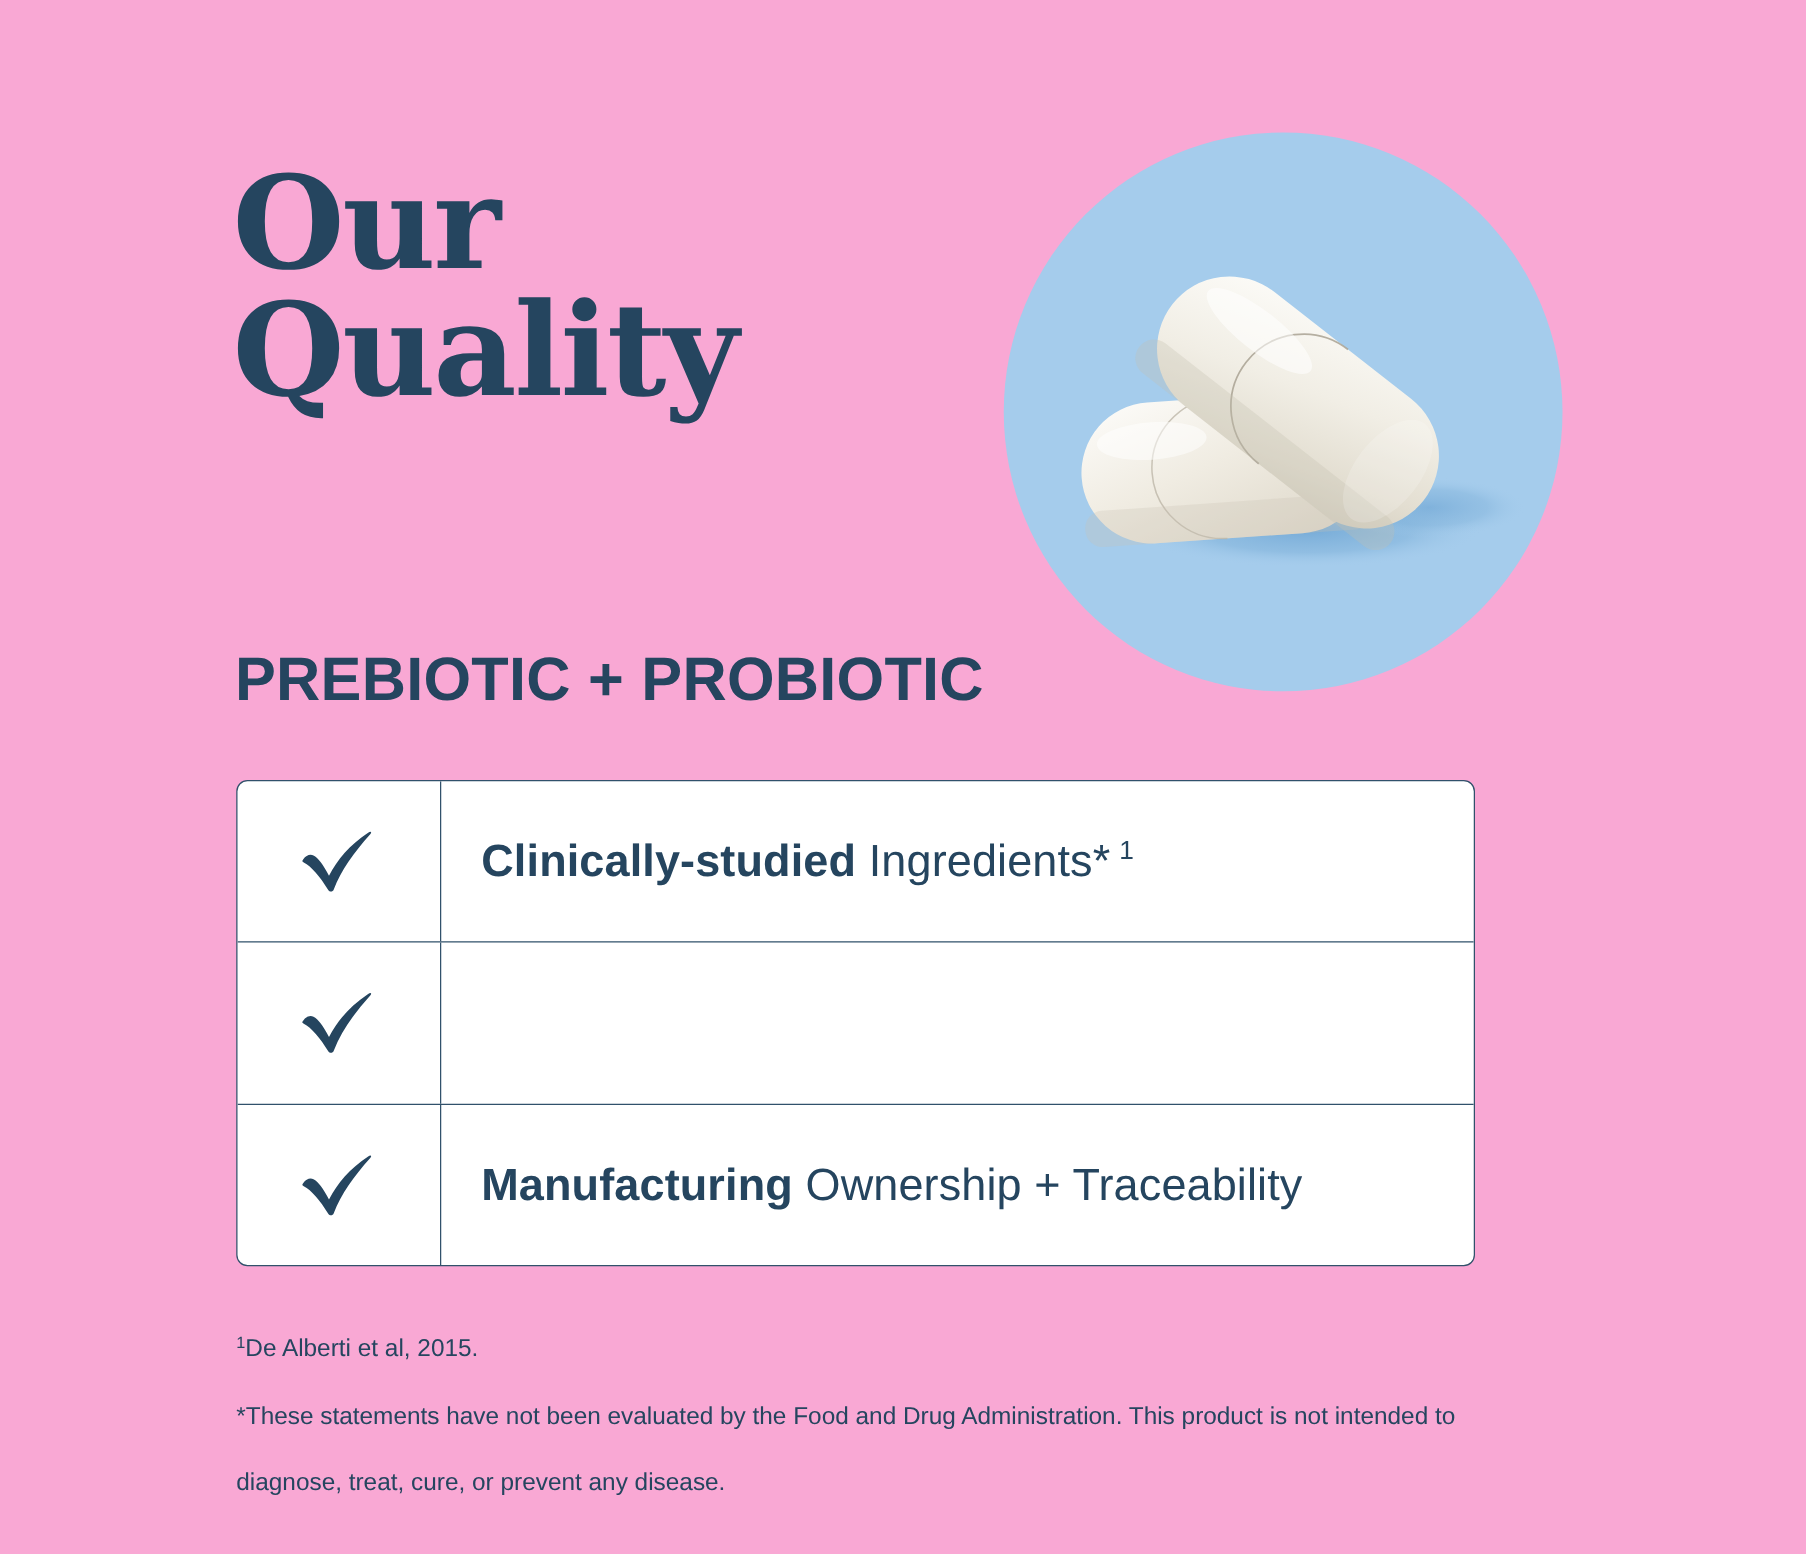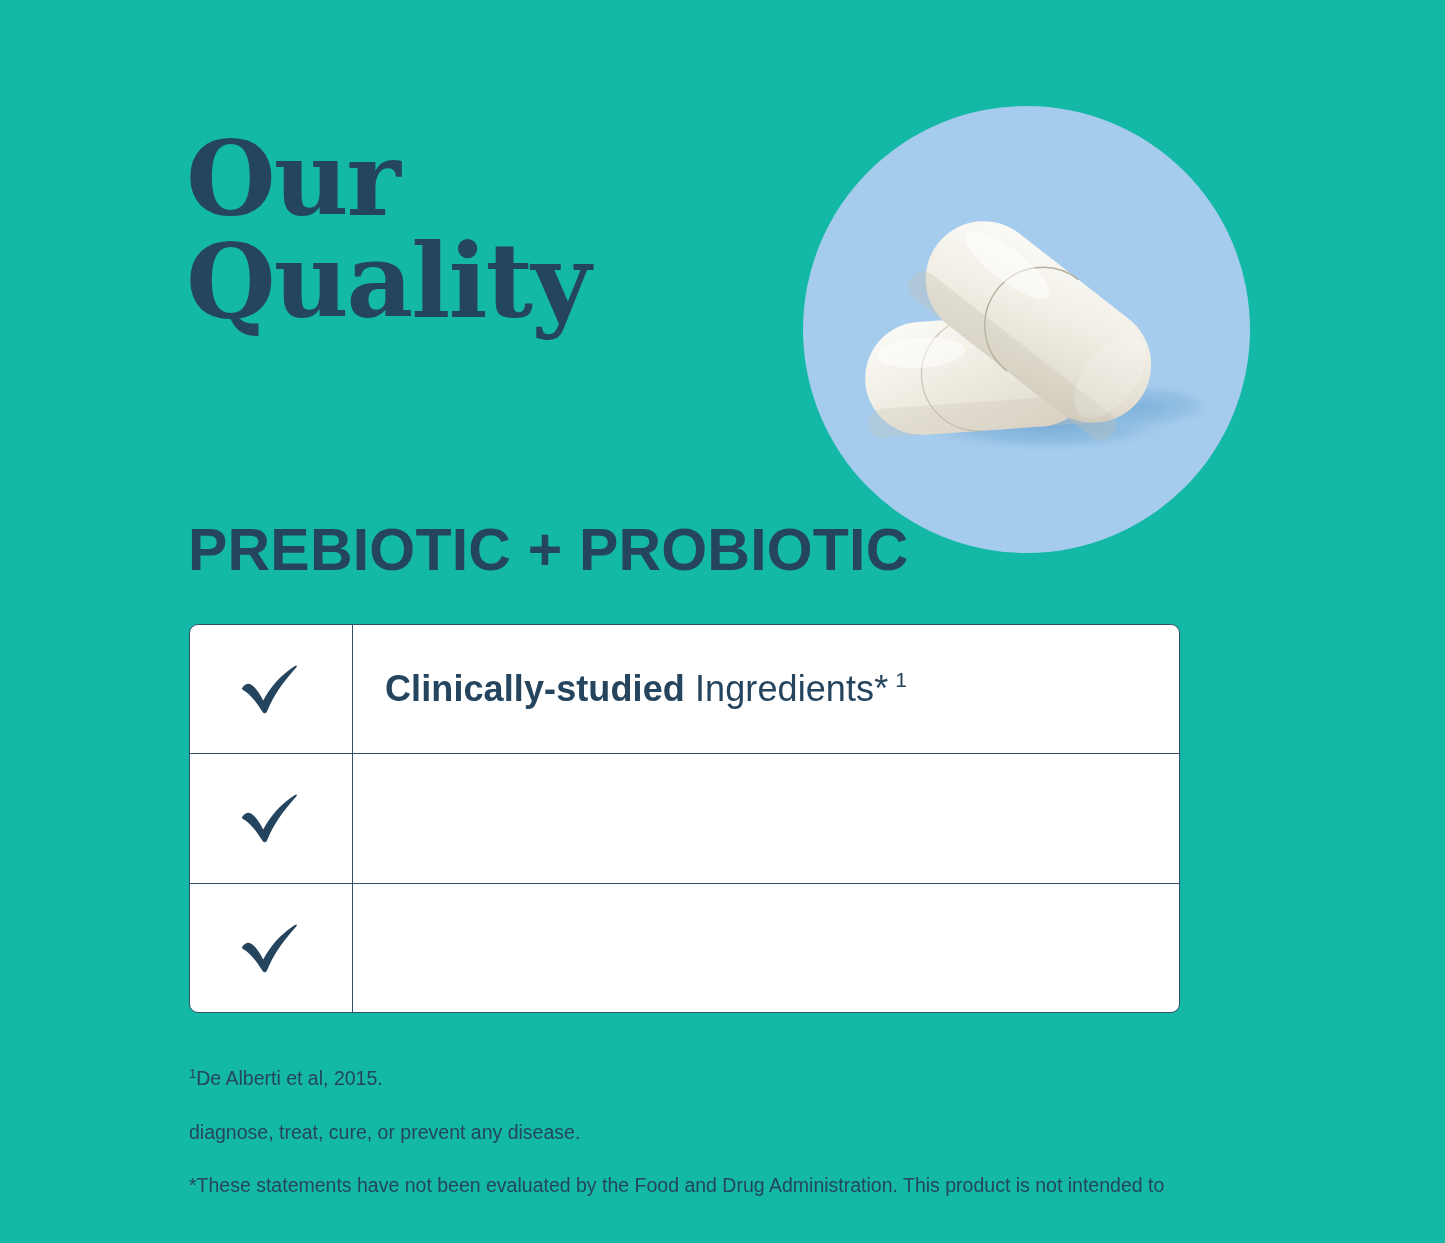--- a/index.html
+++ b/index.html
@@ -9,21 +9,21 @@
     height: 1243px;
     background: #f4f0ee;
     font-family: "Liberation Sans", sans-serif;
     overflow: hidden;
   }
 
   .canvas {
     position: relative;
     width: 1445px;
     height: 1243px;
-    background: #14b8a6;
+    background: #f9a8d4;
   }
 
   
   .headline {
     position: absolute;
     left: 186px;
     top: 128px;
     width: 620px;
     color: #25455f;
     font-family: "DejaVu Serif", "Liberation Serif", serif;
@@ -57,21 +57,21 @@
     overflow: hidden;
   }
   .capsule-art { position: absolute; inset: 0; }
 
   
   .subtitle {
     position: absolute;
     left: 188px;
     top: 516px;
     color: #25455f;
-    font-size: 59px;
+    font-size: 49px;
     font-weight: 600;
     letter-spacing: 0.2px;
     white-space: nowrap;
   }
 
   
   .standards-table {
     position: absolute;
     left: 189px;
     top: 624px;
@@ -224,23 +224,29 @@
 
     <div class="standards-row">
       <div class="check-cell">
         <svg class="check-icon" viewBox="0 0 66 56">
           <path d="M4.5 26.5 C7 23.2 10 22.0 12.8 23.4 C16.4 25.2 20.6 30.6 25.2 39.6
                    C32.0 26.6 41.5 15.2 56.5 5.2 C58.6 3.8 59.8 4.6 58.2 6.4
                    C45.0 21.0 35.0 35.2 29.0 50.6 C28.2 52.6 25.8 52.8 24.6 50.9
                    C18.0 40.2 11.2 32.0 5.0 28.9 C3.6 28.2 3.6 27.6 4.5 26.5 Z" fill="#25455f"></path>
         </svg>
       </div>
+      <div class="text-cell">
+        <div class="row-text">
+          <span class="strong">Manufacturing</span>
+          <span>Ownership + Traceability</span>
+        </div>
+      </div>
     </div>
 
   </div>
 
   <div class="footnotes">
     <span class="footnote-line"><span class="footnote-ref">1</span><span>De Alberti et al, 2015.</span></span>
+    <span class="footnote-line">*These statements have not been evaluated by the Food and Drug Administration. This product is not intended to</span>
     <span class="footnote-line">diagnose, treat, cure, or prevent any disease.</span>
-    <span class="footnote-line">*These statements have not been evaluated by the Food and Drug Administration. This product is not intended to</span>
   </div>
 
 </div>
 
 </body></html>

